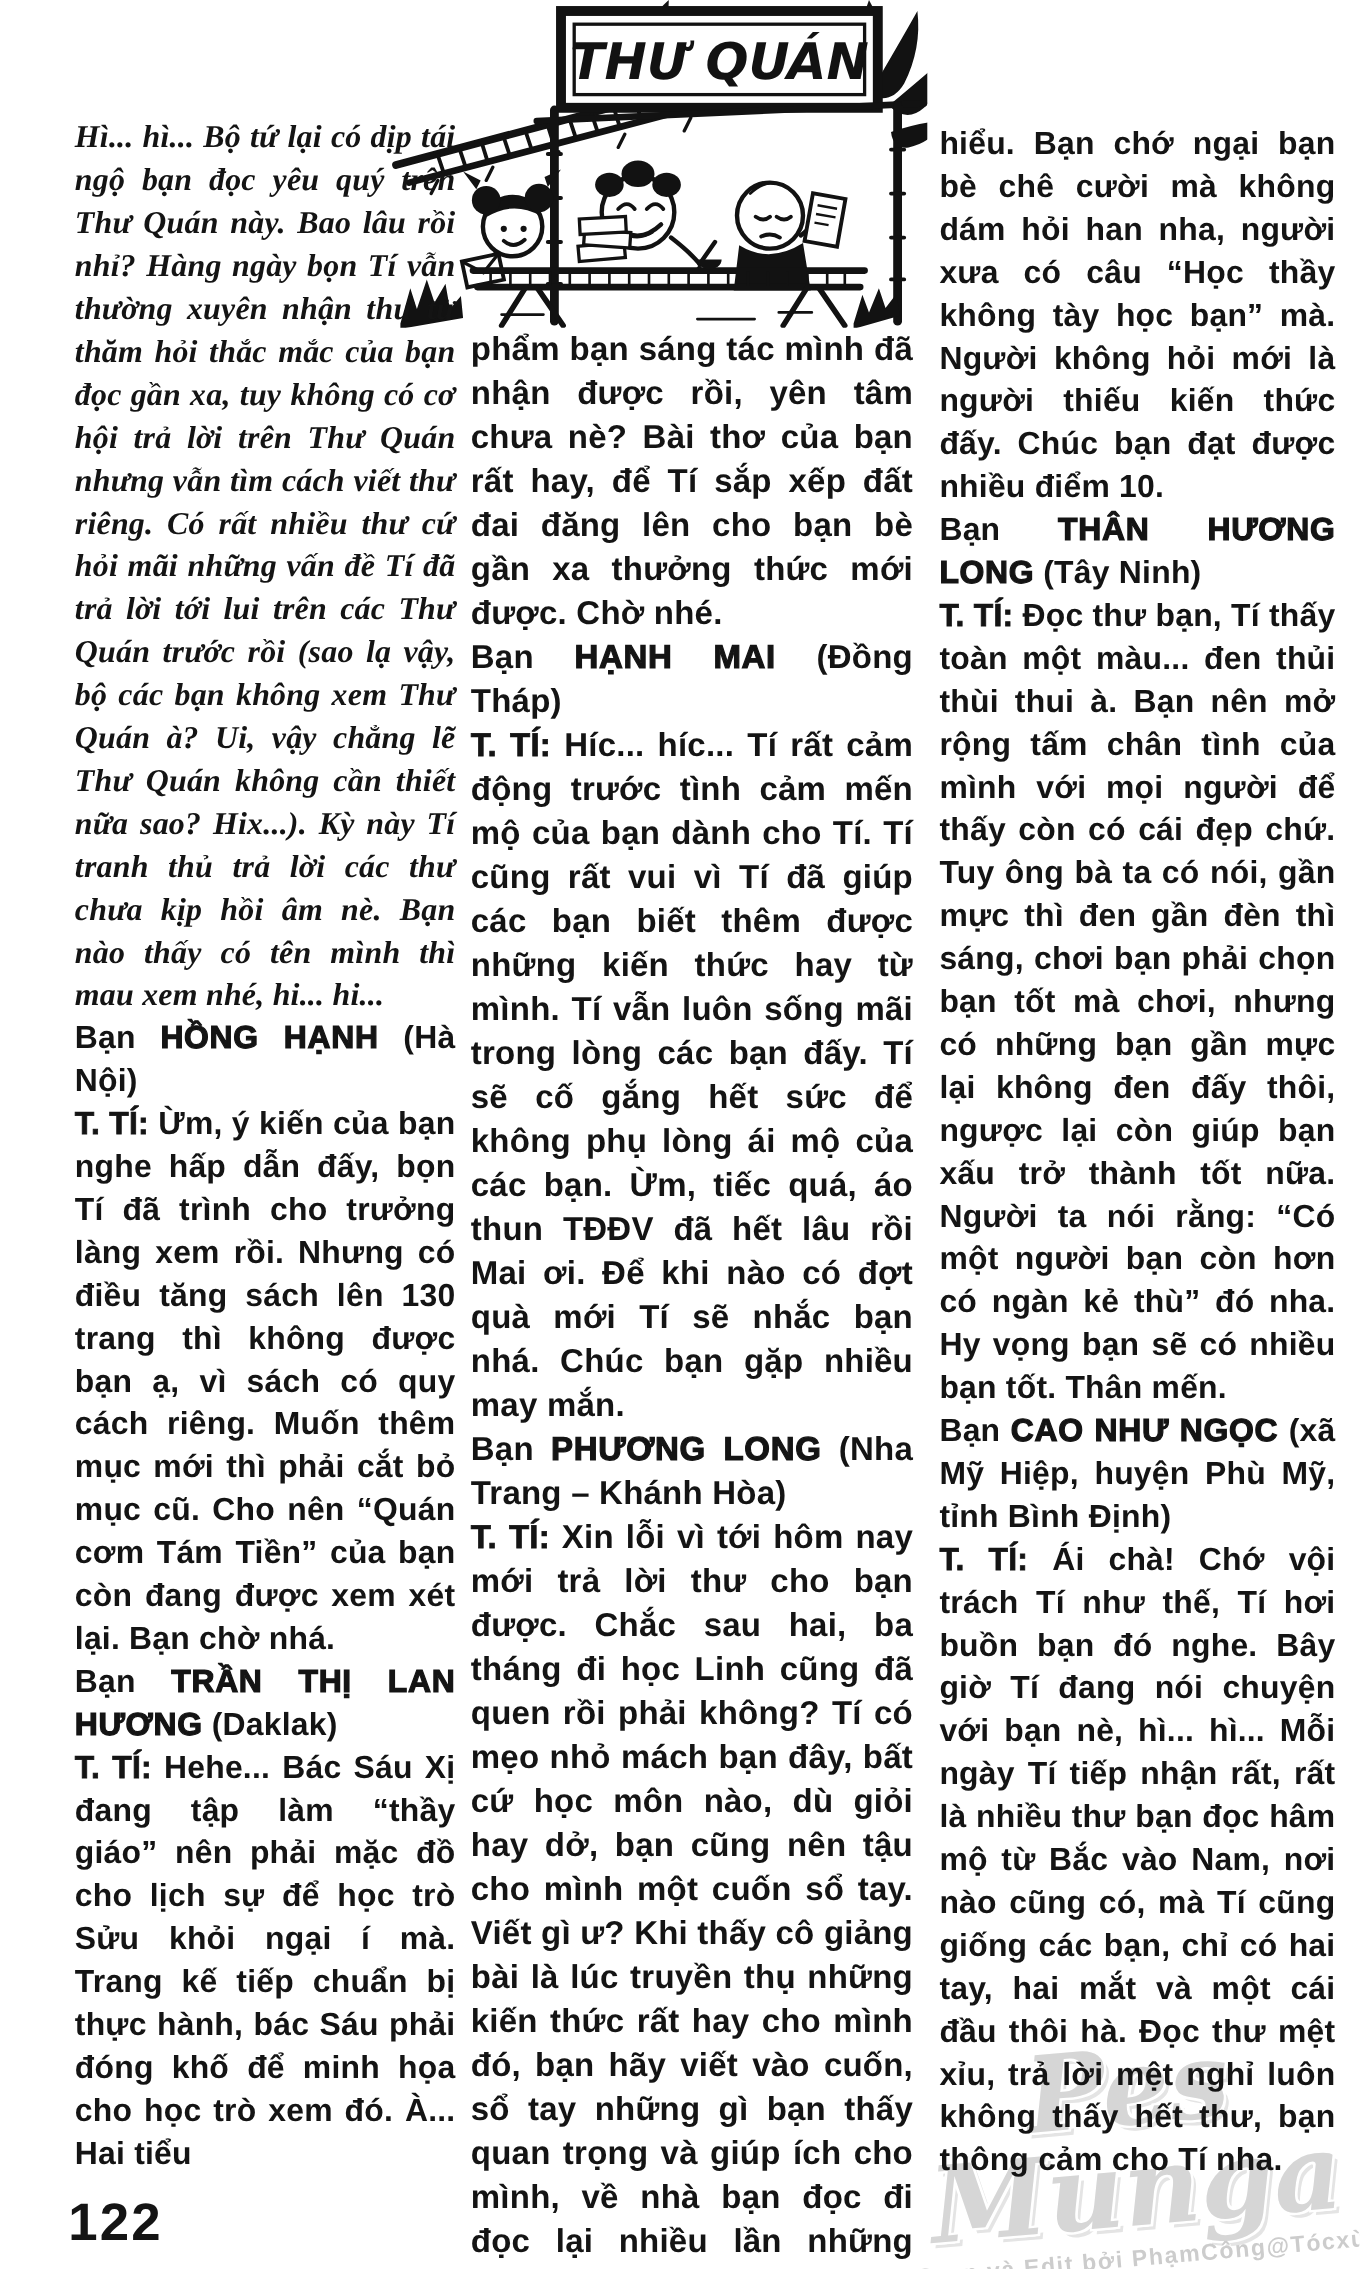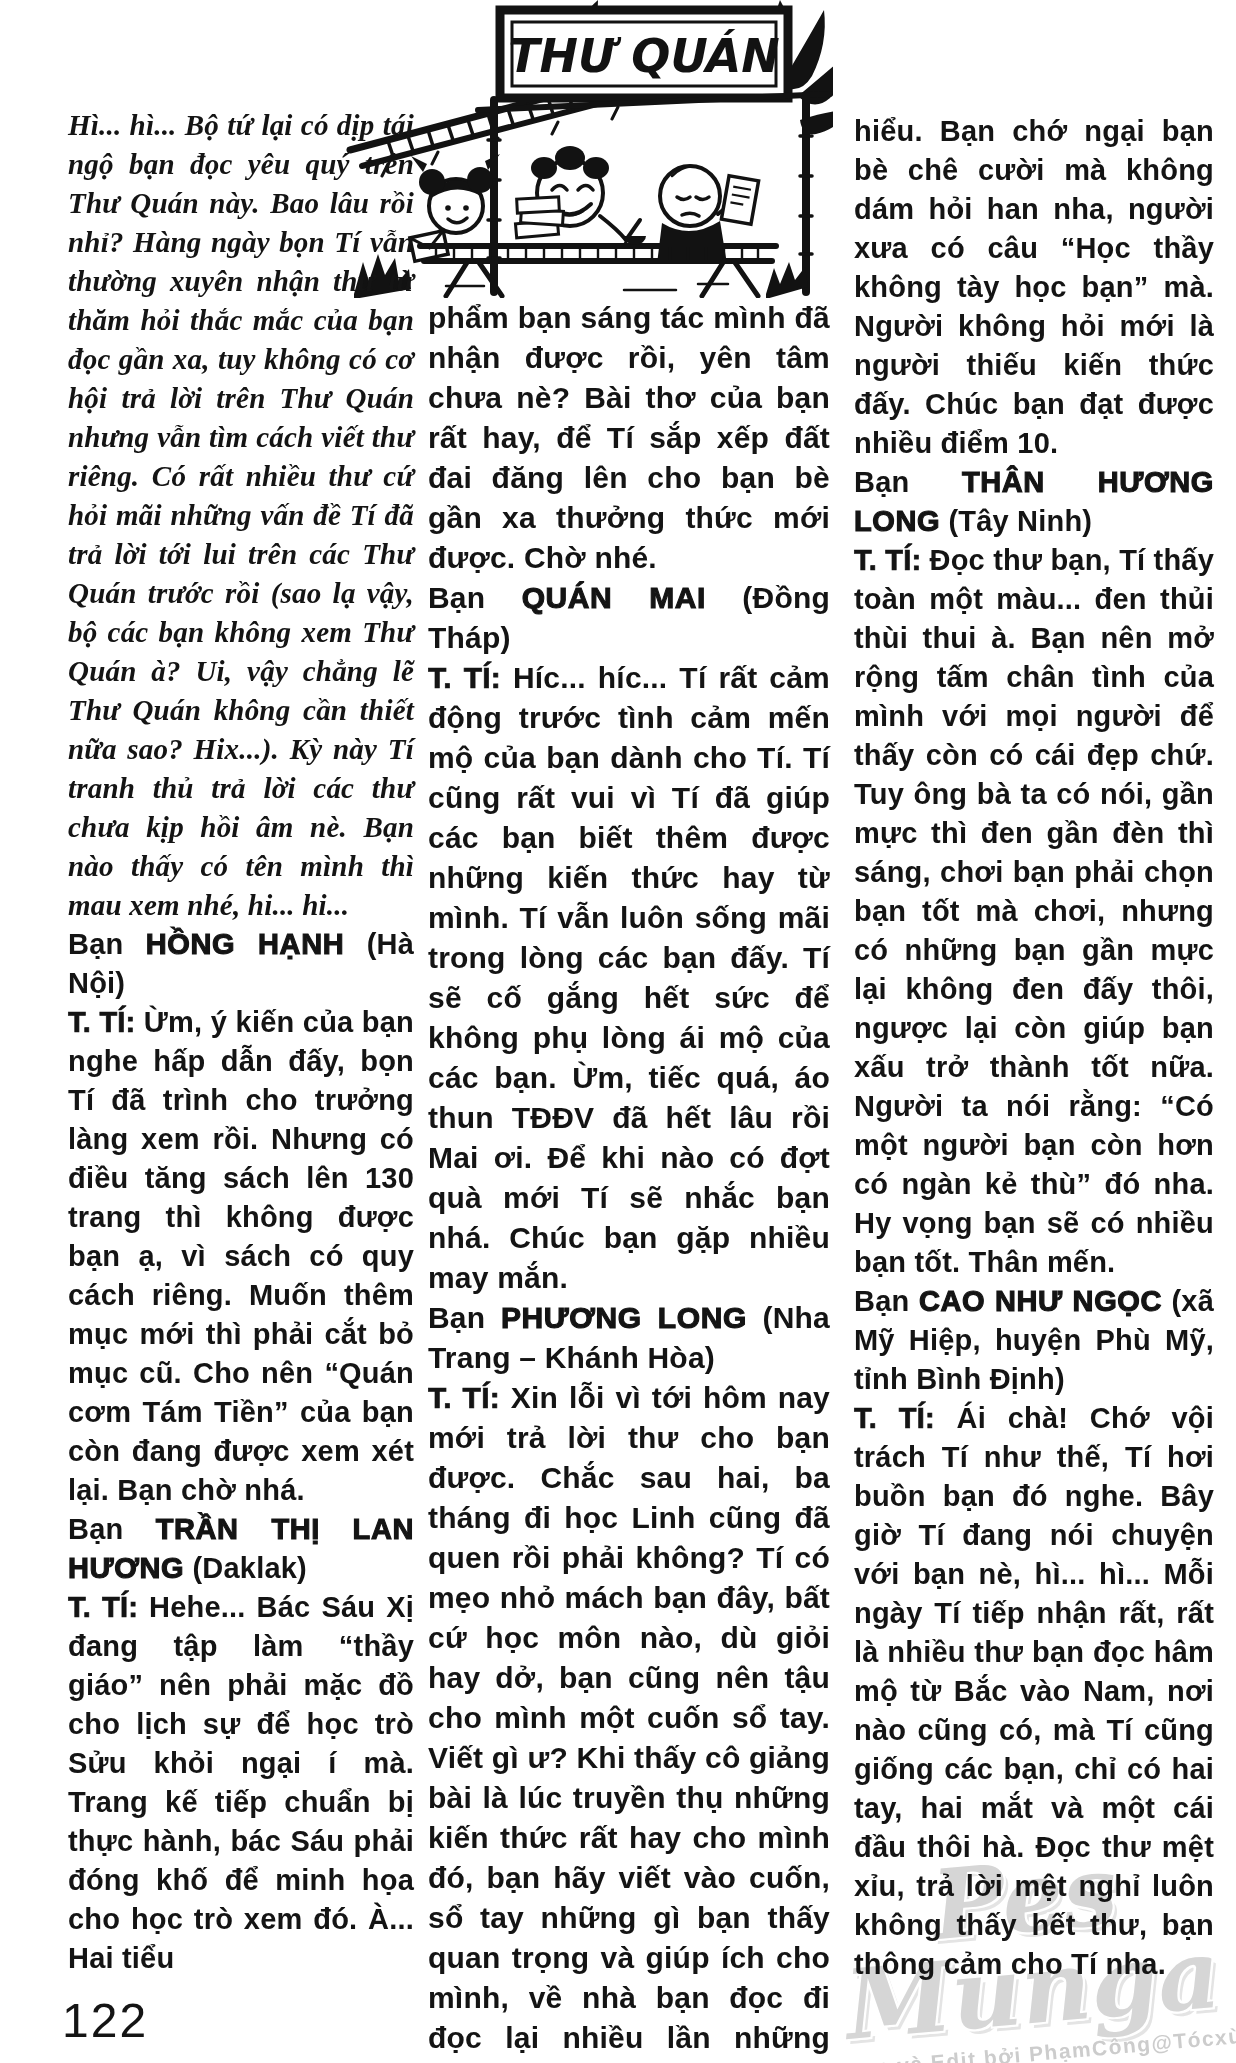--- a/index.html
+++ b/index.html
@@ -35,27 +35,27 @@
   .reply-label{
     -webkit-text-stroke:.7px #141414;
     text-decoration-thickness:3px;
     text-underline-offset:6px;
     white-space:nowrap;
   }
   .page-number{
     position:absolute;
     left:62px;top:1996px;
     font-size:48px;line-height:50px;
-    font-weight:400;
+    font-weight:700;
     letter-spacing:2px;
     z-index:2;
   }
   .illustration{
     position:absolute;
-    left:328px;top:0;
+    left:338px;top:0;
     width:505px;height:298px;
     z-index:1;
   }
   .sign-text{
     font-family:"DejaVu Sans", sans-serif;
     font-weight:900;
     font-style:italic;
   }
   .watermark{
     position:absolute;
@@ -221,21 +221,21 @@
       <span class="reply-label">T. TÍ:</span>
       <span>Hehe... Bác Sáu Xị đang tập làm “thầy giáo” nên phải mặc đồ cho lịch sự để học trò Sửu khỏi ngại í mà. Trang kế tiếp chuẩn bị thực hành, bác Sáu phải đóng khố để minh họa cho học trò xem đó. À... Hai tiểu</span>
     </p>
   </div>
 
   <div class="col col-middle">
     <p>phẩm bạn sáng tác mình đã nhận được rồi, yên tâm chưa nè? Bài thơ của bạn rất hay, để Tí sắp xếp đất đai đăng lên cho bạn bè gần xa thưởng thức mới được. Chờ nhé.</p>
 
     <p class="section-head">
       <span>Bạn</span>
-      <b class="reader-name">QUÁN MAI</b>
+      <b class="reader-name">HẠNH MAI</b>
       <span>(Đồng Tháp)</span>
     </p>
     <p class="reply">
       <span class="reply-label">T. TÍ:</span>
       <span>Híc... híc... Tí rất cảm động trước tình cảm mến mộ của bạn dành cho Tí. Tí cũng rất vui vì Tí đã giúp các bạn biết thêm được những kiến thức hay từ mình. Tí vẫn luôn sống mãi trong lòng các bạn đấy. Tí sẽ cố gắng hết sức để không phụ lòng ái mộ của các bạn. Ừm, tiếc quá, áo thun TĐĐV đã hết lâu rồi Mai ơi. Để khi nào có đợt quà mới Tí sẽ nhắc bạn nhá. Chúc bạn gặp nhiều may mắn.</span>
     </p>
 
     <p class="section-head">
       <span>Bạn</span>
       <b class="reader-name">PHƯƠNG LONG</b>

